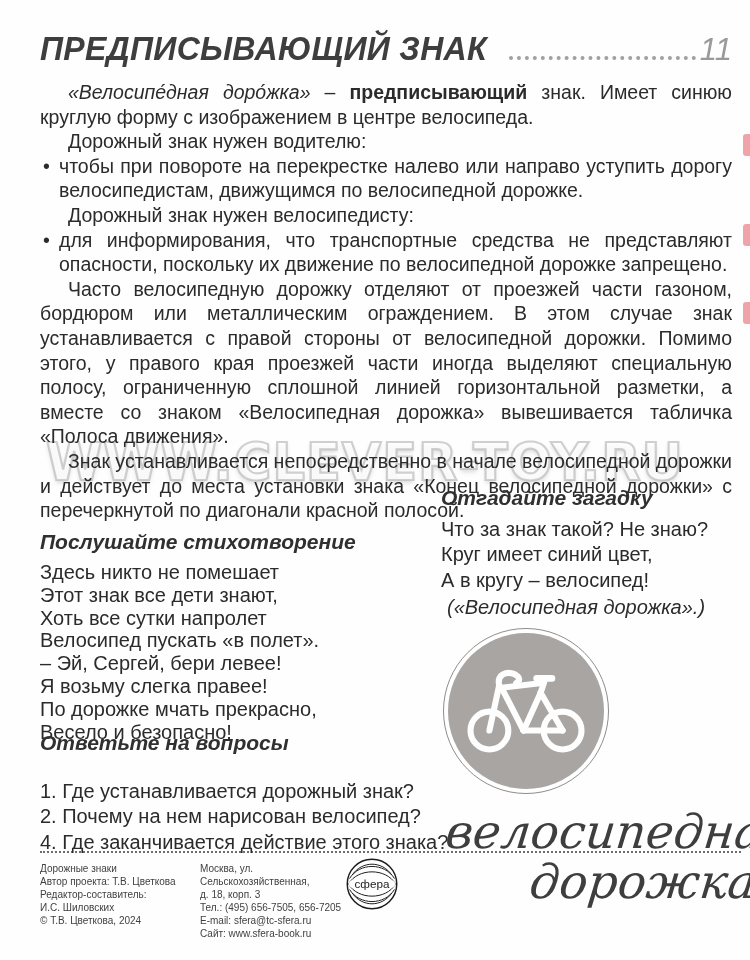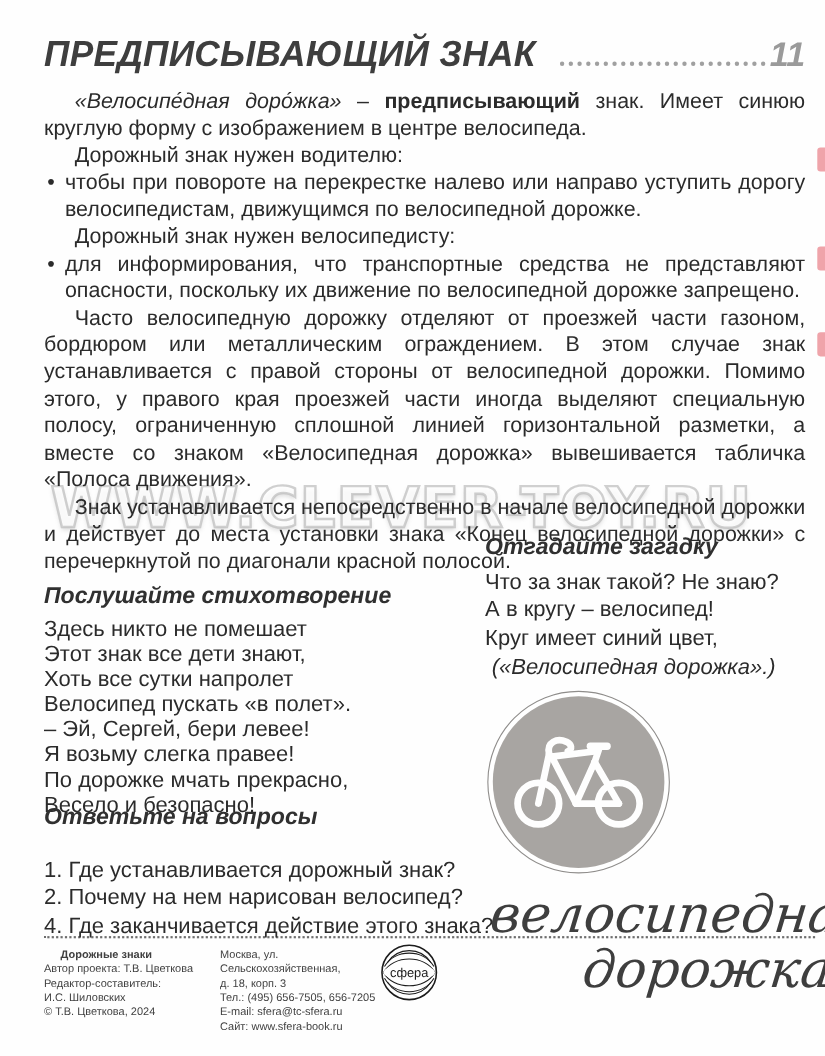--- a/index.html
+++ b/index.html
@@ -8,21 +8,21 @@
     background:#fefefe; overflow:hidden;
     font-family:"Liberation Sans", sans-serif; color:#2b2b2b;
   }
   
   .header { position:absolute; top:30px; left:40px; width:692px; display:flex; align-items:flex-end; z-index:2; }
   .title {
     font-size:33px; font-weight:bold; font-style:italic; color:#3e3e3e;
     letter-spacing:.3px; white-space:nowrap; transform:scaleX(.97); transform-origin:left bottom;
   }
   .leader { flex:1; border-bottom:4px dotted #a0a0a0; margin:0 4px 8px 8px; height:0; }
-  .pagenum { font-size:31px; font-weight:bold; font-style:italic; color:#9a9a9a; }
+  .pagenum { font-size:31px; font-weight:normal; font-style:italic; color:#9a9a9a; }
 
   
   .content { position:absolute; top:80px; left:40px; width:692px; font-size:19.5px; line-height:24.6px; text-align:justify; z-index:2; }
   .indent { text-indent:28px; }
   .term { font-style:italic; }
   .boldword { font-weight:bold; }
   .bullet-row { display:flex; }
   .bullet-dot { flex:none; width:19px; padding-left:3px; box-sizing:border-box; }
   .bullet-text { flex:1; text-align:justify; }
 
@@ -61,21 +61,21 @@
     font-size:47px; color:#3e3e3e; transform:skewX(-6deg);
   }
   .caption-1 { left:446px; top:804px; }
   .caption-2 { left:530px; top:854px; }
 
   
   .footer-sep { position:absolute; left:40px; top:851px; width:701px; border-top:2.5px dotted #6d6d6d; z-index:1; }
   .footer { position:absolute; left:40px; top:862px; display:flex; gap:13px; font-size:10px; line-height:13px; color:#3f3f3f; z-index:2; }
   .fcol-left { width:147px; }
   .fcol-mid { width:163px; }
-  .fline-bold { font-weight:bold;margin-left:15px; }
+  .fline-bold { font-weight:normal; }
   .logo { position:absolute; left:345px; top:857px; width:54px; height:54px; z-index:2; }
 
   
   .edge-mark { position:absolute; right:0; width:7px; height:22px; background:#e6737c; opacity:.65; border-radius:3px 0 0 3px; z-index:3; }
   .em-1 { top:134px; } .em-2 { top:224px; } .em-3 { top:302px; }
 </style>
 </head>
 <body>
 
 <div class="page">
@@ -117,22 +117,22 @@
       <div>Я возьму слегка правее!</div>
       <div>По дорожке мчать прекрасно,</div>
       <div>Весело и безопасно!</div>
     </div>
   </div>
 
   <div class="riddle-col">
     <div class="section-heading">Отгадайте загадку</div>
     <div class="riddle-lines">
       <div>Что за знак такой? Не знаю?</div>
+      <div>Круг имеет синий цвет,</div>
       <div>А в кругу – велосипед!</div>
-      <div>Круг имеет синий цвет,</div>
       <div class="riddle-answer">(«Велосипедная дорожка».)</div>
     </div>
   </div>
 
   <div class="questions-col">
     <div class="section-heading">Ответьте на вопросы</div>
     <div class="question-lines">
       <div>1. Где устанавливается дорожный знак?</div>
       <div>2. Почему на нем нарисован велосипед?</div>
       <div>4. Где заканчивается действие этого знака?</div>

